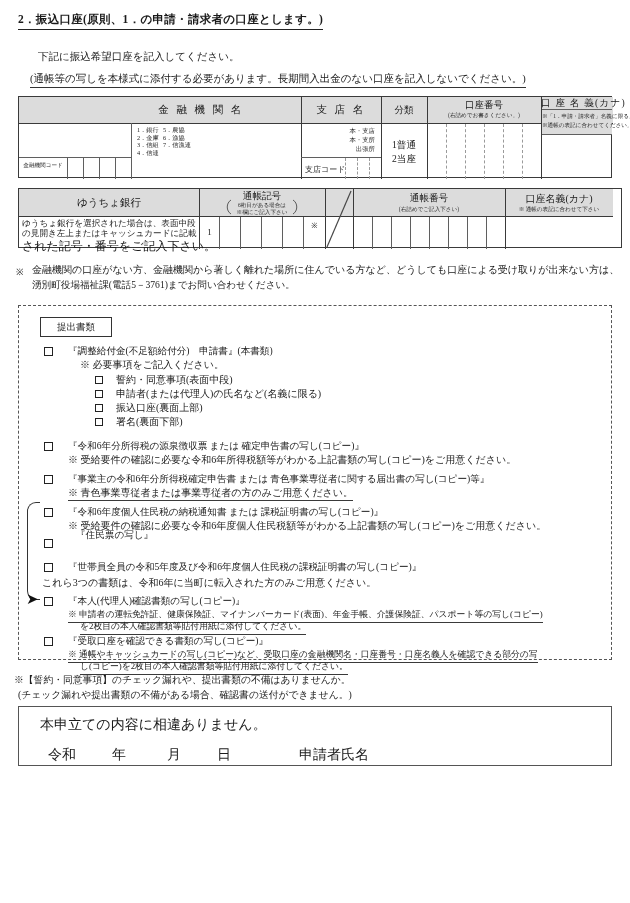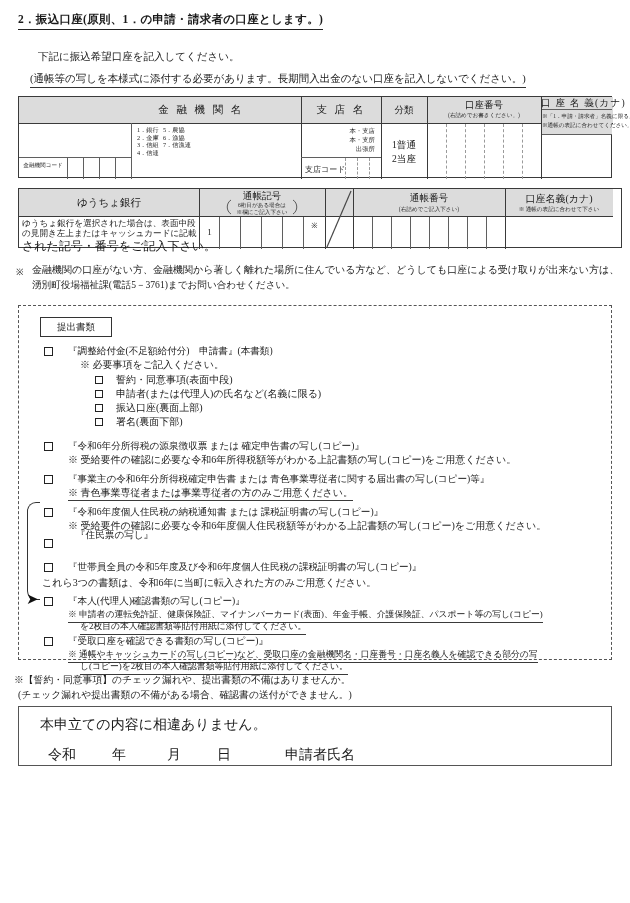--- a/index.html
+++ b/index.html
@@ -264,19 +264,19 @@
 
   <div class="foot-note" style="left:14px;top:673px;">※【誓約・同意事項】のチェック漏れや、提出書類の不備はありませんか。</div>
   <div class="foot-note" style="left:18px;top:688px;">(チェック漏れや提出書類の不備がある場合、確認書の送付ができません。)</div>
 
   <div class="sigbox" style="left:18px;top:706px;width:594px;height:60px;"></div>
   <div class="sigtxt" style="left:40px;top:716px;">本申立ての内容に相違ありません。</div>
   <div class="sigtxt" style="left:48px;top:746px;">令和</div>
   <div class="sigtxt" style="left:112px;top:746px;">年</div>
   <div class="sigtxt" style="left:167px;top:746px;">月</div>
   <div class="sigtxt" style="left:217px;top:746px;">日</div>
-  <div class="sigtxt" style="left:285px;top:746px;">申請者氏名</div>
+  <div class="sigtxt" style="left:299px;top:746px;">申請者氏名</div>
   <div style="position:absolute;left:72px;top:742px;width:38px;height:16px;"></div>
   <div style="position:absolute;left:128px;top:742px;width:36px;height:16px;"></div>
   <div style="position:absolute;left:180px;top:742px;width:34px;height:16px;"></div>
   <div style="position:absolute;left:340px;top:740px;width:250px;height:20px;"></div>
 
 </div>
 
 </body></html>

